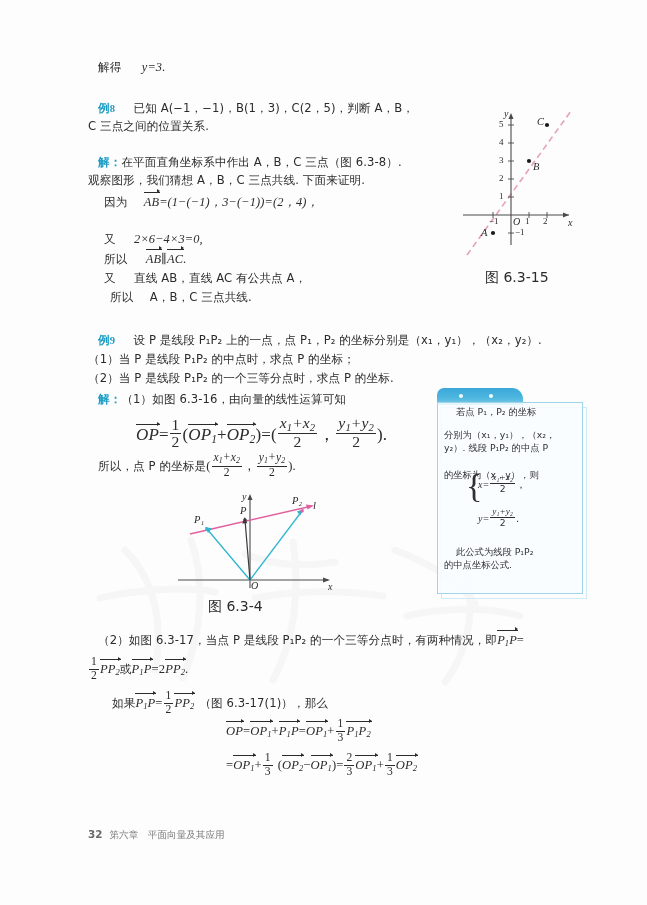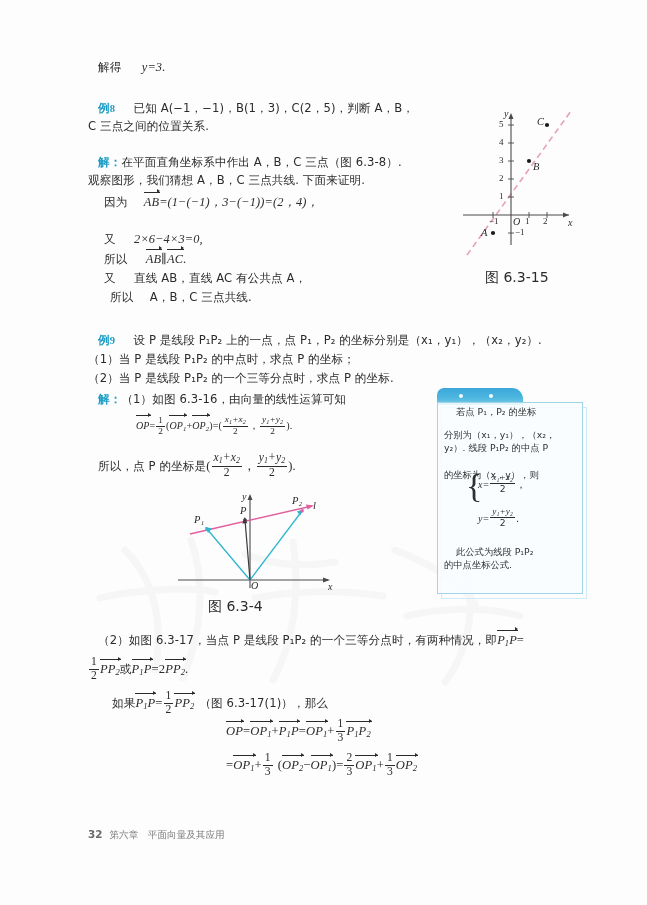--- a/index.html
+++ b/index.html
@@ -314,21 +314,21 @@
       <span style="display:inline-block;width:12px"></span>
       <span class="cn">设 P 是线段 P₁P₂ 上的一点，点 P₁，P₂ 的坐标分别是（x₁，y₁），（x₂，y₂）.</span>
     </div>
     <div class="ln cn" style="left:88px; top:352px;">（1）当 P 是线段 P₁P₂ 的中点时，求点 P 的坐标；</div>
     <div class="ln cn" style="left:88px; top:371px;">（2）当 P 是线段 P₁P₂ 的一个三等分点时，求点 P 的坐标.</div>
 
     <div class="ln" style="left:98px; top:392px;">
       <span class="jie">解：</span><span class="cn">（1）如图 6.3-16，由向量的线性运算可知</span>
     </div>
 
-    <div class="ln" style="left:136px; top:415px; font-size:10px;">
+    <div class="ln" style="left:136px; top:415px; font-size:17px;">
       <span class="vec">OP</span><span>=</span><span class="frac"><span class="num">1</span><span class="den">2</span></span><span>(</span><span class="vec"><span>OP</span><span class="sub">1</span></span><span>+</span><span class="vec"><span>OP</span><span class="sub">2</span></span><span>)=(</span><span class="frac"><span class="num mi">x<span class="sub">1</span>+x<span class="sub">2</span></span><span class="den">2</span></span><span>，</span><span class="frac"><span class="num mi">y<span class="sub">1</span>+y<span class="sub">2</span></span><span class="den">2</span></span><span>).</span>
     </div>
 
     <div class="ln" style="left:98px; top:452px; font-size:12.6px;">
       <span class="cn">所以，点 P 的坐标是</span><span>(</span><span class="frac"><span class="num mi">x<span class="sub">1</span>+x<span class="sub">2</span></span><span class="den">2</span></span><span>，</span><span class="frac"><span class="num mi">y<span class="sub">1</span>+y<span class="sub">2</span></span><span class="den">2</span></span><span>).</span>
     </div>
 
     <div class="fig2">
       <svg width="200" height="110" viewBox="0 0 200 110" xmlns="http://www.w3.org/2000/svg">
 

